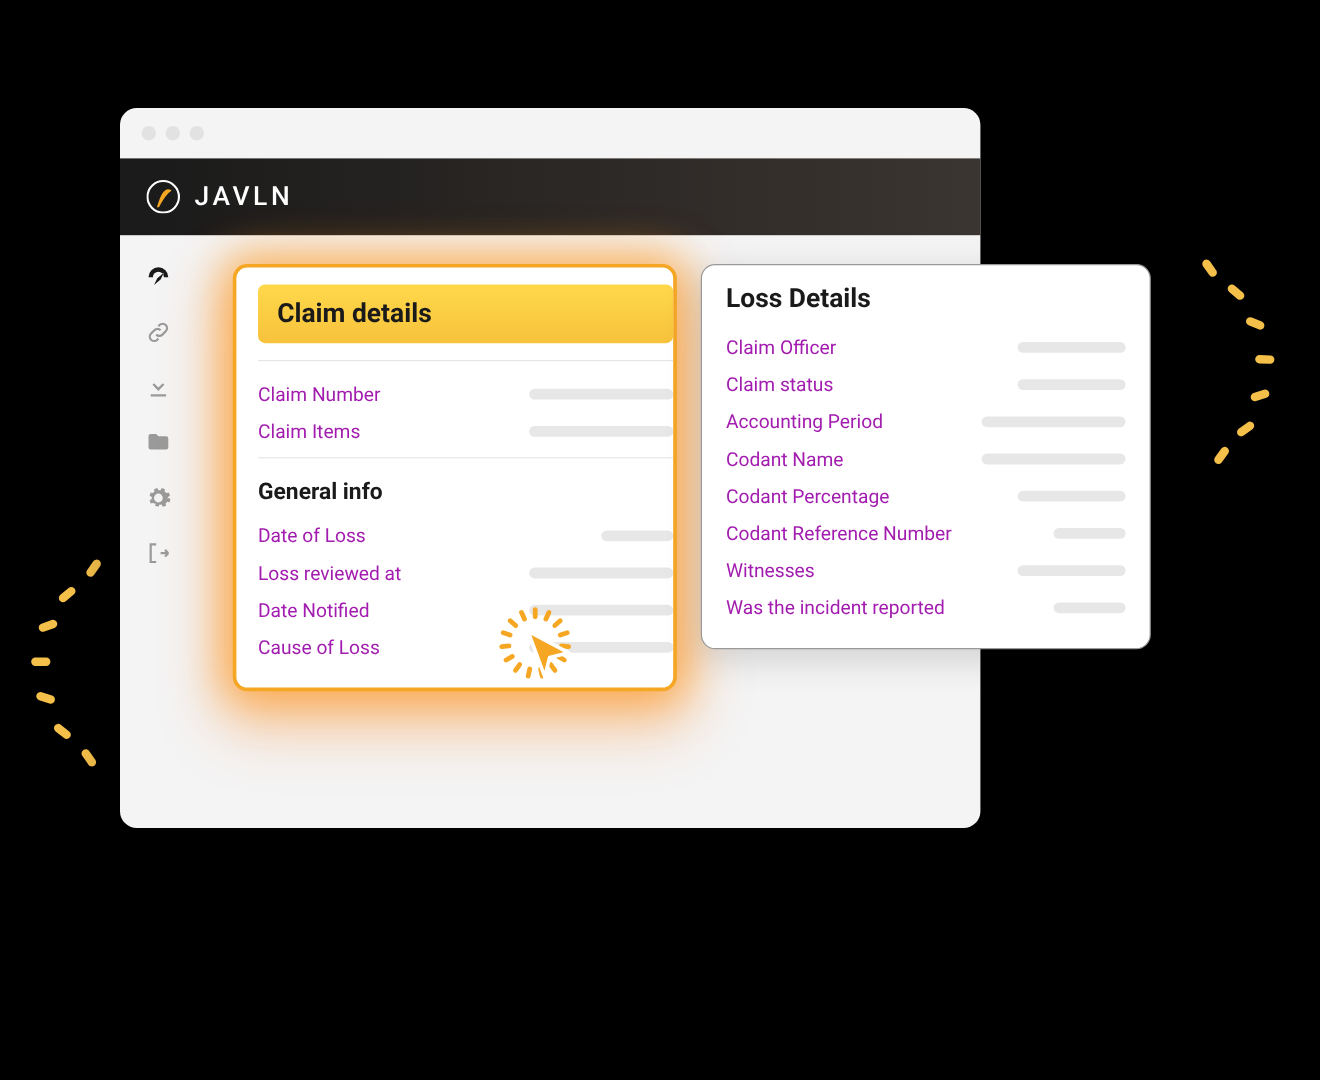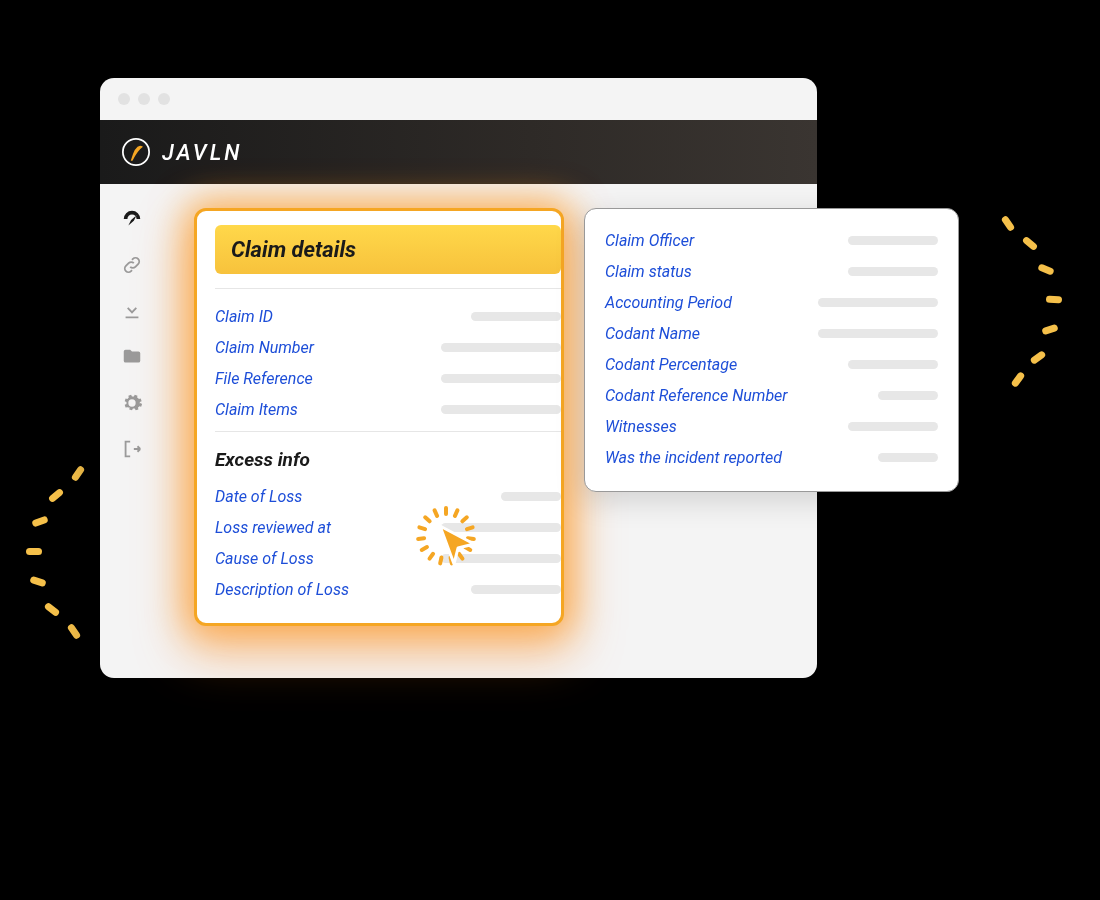--- a/index.html
+++ b/index.html
@@ -8,28 +8,27 @@
     height: 900px;
     background: #000;
     font-family: -apple-system, BlinkMacSystemFont, "Segoe UI", Roboto, sans-serif;
     position: relative;
     overflow: hidden;
   }
 
   .window {
     position: absolute;
     left: 100px;
-    top: 78px;
+    top: 90px;
     width: 717px;
     height: 600px;
     background: #f4f4f4;
     border-radius: 14px;
     box-shadow: 0 8px 40px rgba(0,0,0,0.4);
     overflow: visible;
-    font-style: italic;
   }
 
   .titlebar {
     height: 42px;
     display: flex;
     align-items: center;
     padding-left: 18px;
     gap: 8px;
   }
   .traffic-dot {
@@ -133,21 +132,21 @@
     color: #1a1a1a;
     margin: 16px 0 10px 0;
   }
 
   .row {
     display: flex;
     align-items: center;
     justify-content: space-between;
     padding: 6px 0;
     font-size: 16px;
-    color: #1d4ed8;
+    color: #a21caf;
   }
   .row .placeholder {
     height: 9px;
     border-radius: 5px;
     background: #e7e7e7;
   }
   .ph-long  { width: 120px; }
   .ph-med   { width: 90px; }
   .ph-short { width: 60px; }
 
@@ -247,58 +246,51 @@
         </svg>
     </div>
 
     <div class="content">
 
       <div class="card claim">
         <div class="card-title-pill">Claim details</div>
         <div class="divider"></div>
 
         <div class="row">
-          <span>Claim ID</span>
-          <span class="placeholder ph-med"></span>
-        </div>
-        <div class="row">
           <span>Claim Number</span>
           <span class="placeholder ph-long"></span>
         </div>
         <div class="row">
-          <span>File Reference</span>
-          <span class="placeholder ph-long"></span>
-        </div>
-        <div class="row">
           <span>Claim Items</span>
           <span class="placeholder ph-long"></span>
         </div>
 
         <div class="divider"></div>
-        <div class="section-title">Excess info</div>
+        <div class="section-title">General info</div>
 
         <div class="row">
           <span>Date of Loss</span>
           <span class="placeholder ph-short"></span>
         </div>
         <div class="row">
           <span>Loss reviewed at</span>
           <span class="placeholder ph-long"></span>
         </div>
         <div class="row">
+          <span>Date Notified</span>
+          <span class="placeholder ph-long"></span>
+        </div>
+        <div class="row">
           <span>Cause of Loss</span>
           <span class="placeholder ph-long"></span>
         </div>
-        <div class="row">
-          <span>Description of Loss</span>
-          <span class="placeholder ph-med"></span>
-        </div>
       </div>
 
       <div class="card loss">
+        <div class="card-title-plain">Loss Details</div>
 
         <div class="row">
           <span>Claim Officer</span>
           <span class="placeholder ph-med"></span>
         </div>
         <div class="row">
           <span>Claim status</span>
           <span class="placeholder ph-med"></span>
         </div>
         <div class="row">

